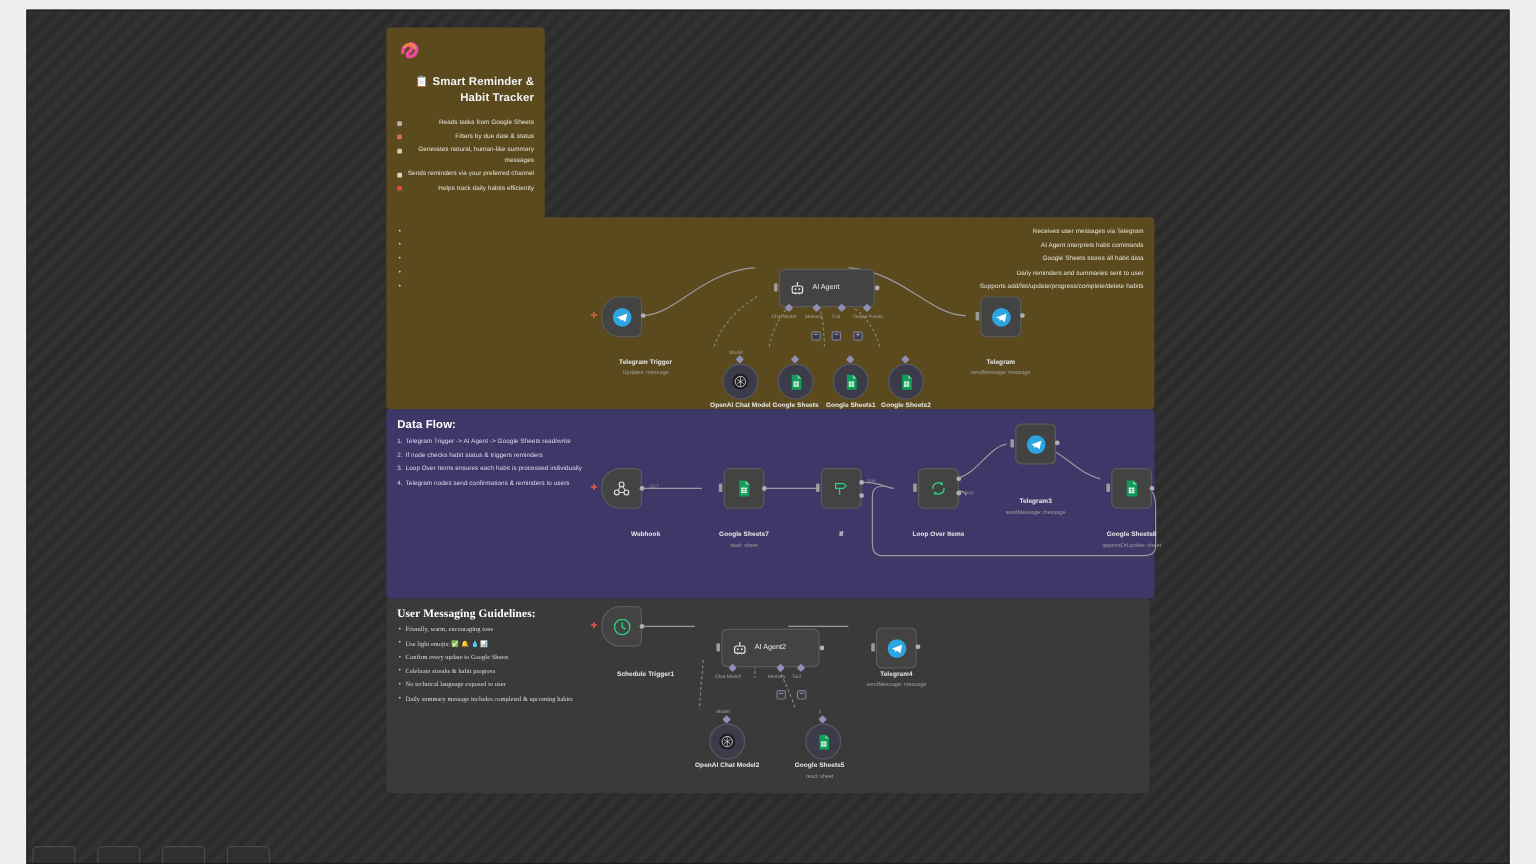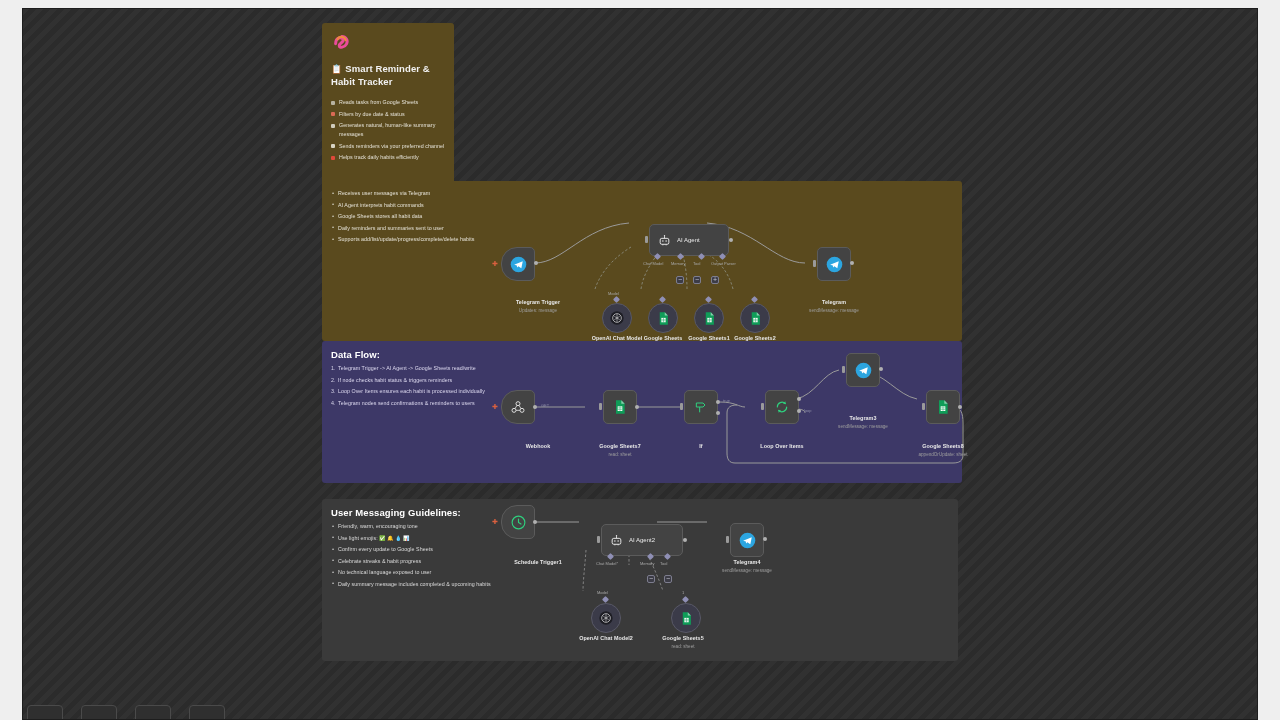--- a/index.html
+++ b/index.html
@@ -18,21 +18,21 @@
       -45deg,
       #313131 0px, #313131 5px,
       #2b2b2b 5px, #2b2b2b 10px
     );
     border: 1px solid #1d1d1d;
     overflow: hidden;
   }
 
   
   .note { position: absolute; border-radius: 3px; padding: 8px 9px; }
-  .note-olive { background: #5a4a1e; }
+  .note-olive { background: #5a4a1e; text-align: right; }
   .note-purple { background: #3d3867; }
   .note-grey { background: #3a3a3a; }
 
   .note-logo { width: 22px; height: 22px; margin-bottom: 10px; }
 
   .note-title {
     font-size: 9.5px; font-weight: bold; color: #f2f2f2;
     line-height: 1.32; letter-spacing: .1px;
   }
   .note-title .ticon { font-size: 9px; margin-right: 3px; }
@@ -280,21 +280,21 @@
       <path d="M6 2 h8 l5 5 v15 h-13 z" fill="#0f9d58"></path>
       <path d="M14 2 l5 5 h-5 z" fill="#87ceac"></path>
       <rect x="8.5" y="11" width="7" height="7" fill="#fff"></rect>
       <path d="M8.5 13.3 h7 M8.5 15.6 h7 M12 11 v7" stroke="#0f9d58" stroke-width=".7"></path>
     </svg>
   </div>
   <div class="dot diamond" style="left:729px; top:288px;"></div>
   <div class="node-label" style="left:692px; top:326px; width:80px;">Google Sheets2</div>
   <div class="node-sub" style="left:692px; top:334px; width:80px;">delete: sheet</div>
 
-  <div class="note note-purple" style="left:299px; top:332px; width:640px; height:142px;">
+  <div class="note note-purple" style="left:299px; top:332px; width:640px; height:158px;">
     <div class="note-h">Data Flow:</div>
     <ol class="note-list numbered">
       <li>Telegram Trigger -&gt; AI Agent -&gt; Google Sheets read/write</li>
       <li>If node checks habit status &amp; triggers reminders</li>
       <li>Loop Over Items ensures each habit is processed individually</li>
       <li>Telegram nodes send confirmations &amp; reminders to users</li>
     </ol>
   </div>
 
   <svg class="wires" width="1236" height="712">
@@ -375,21 +375,21 @@
       <path d="M14 2 l5 5 h-5 z" fill="#87ceac"></path>
       <rect x="8.5" y="11" width="7" height="7" fill="#fff"></rect>
       <path d="M8.5 13.3 h7 M8.5 15.6 h7 M12 11 v7" stroke="#0f9d58" stroke-width=".7"></path>
     </svg>
   </div>
   <div class="dot sq" style="left:899px; top:394px;"></div>
   <div class="dot" style="left:935px; top:396px;"></div>
   <div class="node-label" style="left:880px; top:434px; width:80px;">Google Sheets8</div>
   <div class="node-sub" style="left:870px; top:443px; width:100px;">appendOrUpdate: sheet</div>
 
-  <div class="note note-grey" style="left:299px; top:490px; width:636px; height:162px;">
+  <div class="note note-grey" style="left:299px; top:490px; width:636px; height:162px;font-family:Liberation Serif, serif;">
     <div class="note-h">User Messaging Guidelines:</div>
     <ul class="note-list bullets">
       <li>Friendly, warm, encouraging tone</li>
       <li>Use light emojis: ✅ 🔔 💧 📊</li>
       <li>Confirm every update to Google Sheets</li>
       <li>Celebrate streaks &amp; habit progress</li>
       <li>No technical language exposed to user</li>
       <li>Daily summary message includes completed &amp; upcoming habits</li>
     </ul>
   </div>

